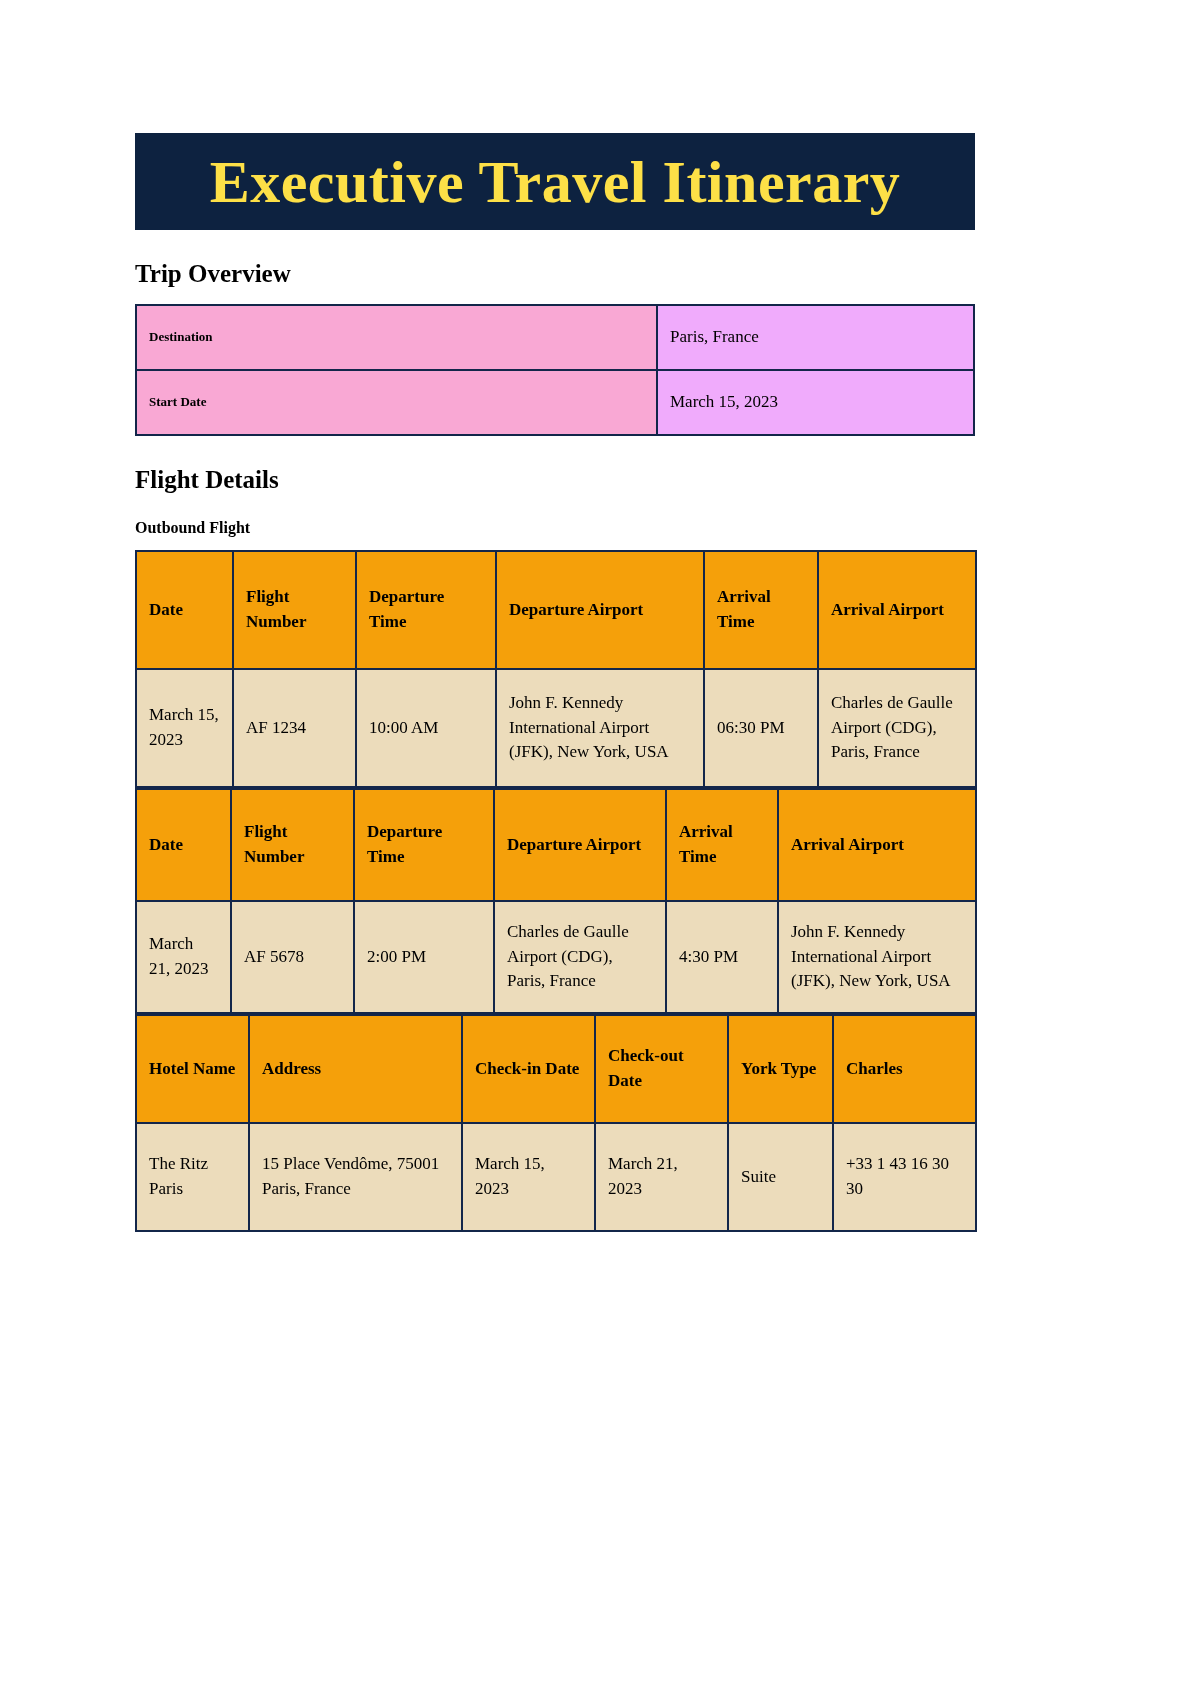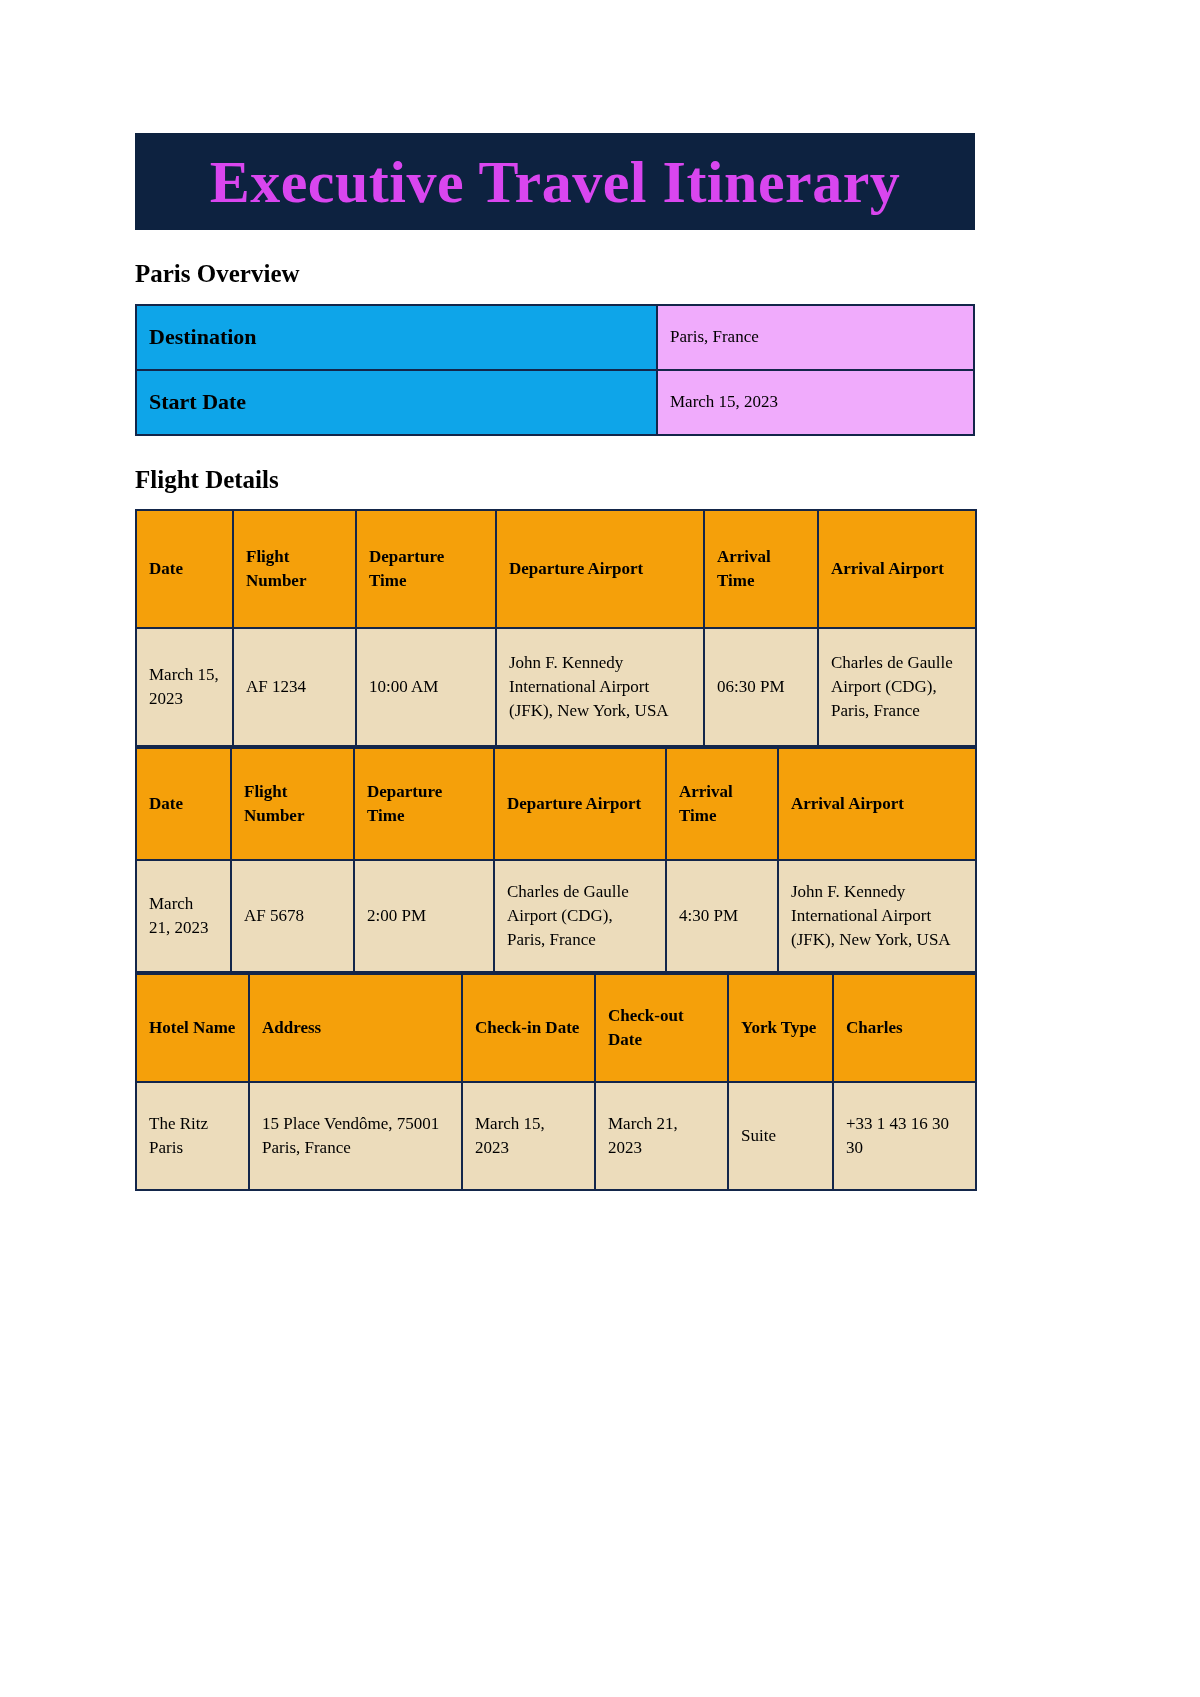--- a/index.html
+++ b/index.html
@@ -38,21 +38,21 @@
     justify-content: center;
     box-sizing: border-box;
   }
   .title-banner h1 {
     margin: 0;
     font-family: "Liberation Serif", "DejaVu Serif", serif;
     font-weight: bold;
     font-size: 60px;
     line-height: 1;
     letter-spacing: 0.5px;
-    color: #d946ef;
+    color: #fde047;
     text-align: center;
     white-space: nowrap;
   }
 
   
   .h2 {
     font-family: "Liberation Serif", "DejaVu Serif", serif;
     font-weight: bold;
     font-size: 25px;
     line-height: 1.1;
@@ -82,23 +82,23 @@
     text-align: left;
     font-size: 17px;
     line-height: 1.42;
     word-wrap: break-word;
   }
   
   .tbl-overview td {
     height: 43px;
   }
   .tbl-overview .lbl {
-    background: #0ea5e9;
-    font-weight: bold;
-    font-size: 22px;
+    background: #f9a8d4;
+    font-weight: bold;
+    font-size: 13px;
     width: 495px;
   }
   .tbl-overview .val {
     background: #f0abfc;
     font-weight: normal;
     font-size: 17px;
   }
 
   
   .tbl-data th {
@@ -144,36 +144,37 @@
 </head>
 <body>
 
 <div class="page">
   <div class="content">
 
     <div class="title-banner">
       <h1>Executive Travel Itinerary</h1>
     </div>
 
-    <div class="h2">Paris Overview</div>
+    <div class="h2">Trip Overview</div>
     <table class="tbl-overview">
       <tbody>
         <tr>
           <td class="lbl">Destination</td>
           <td class="val">Paris, France</td>
         </tr>
         <tr>
           <td class="lbl">Start Date</td>
           <td class="val">March 15, 2023</td>
         </tr>
       </tbody>
     </table>
 
     <div class="h2">Flight Details</div>
 
+    <div class="h3">Outbound Flight</div>
     <table class="tbl-data tbl-out">
       <colgroup>
         <col class="c0">
           <col class="c1">
           <col class="c2">
           <col class="c3">
           <col class="c4">
           <col class="c5">
       </colgroup>
       <thead>

